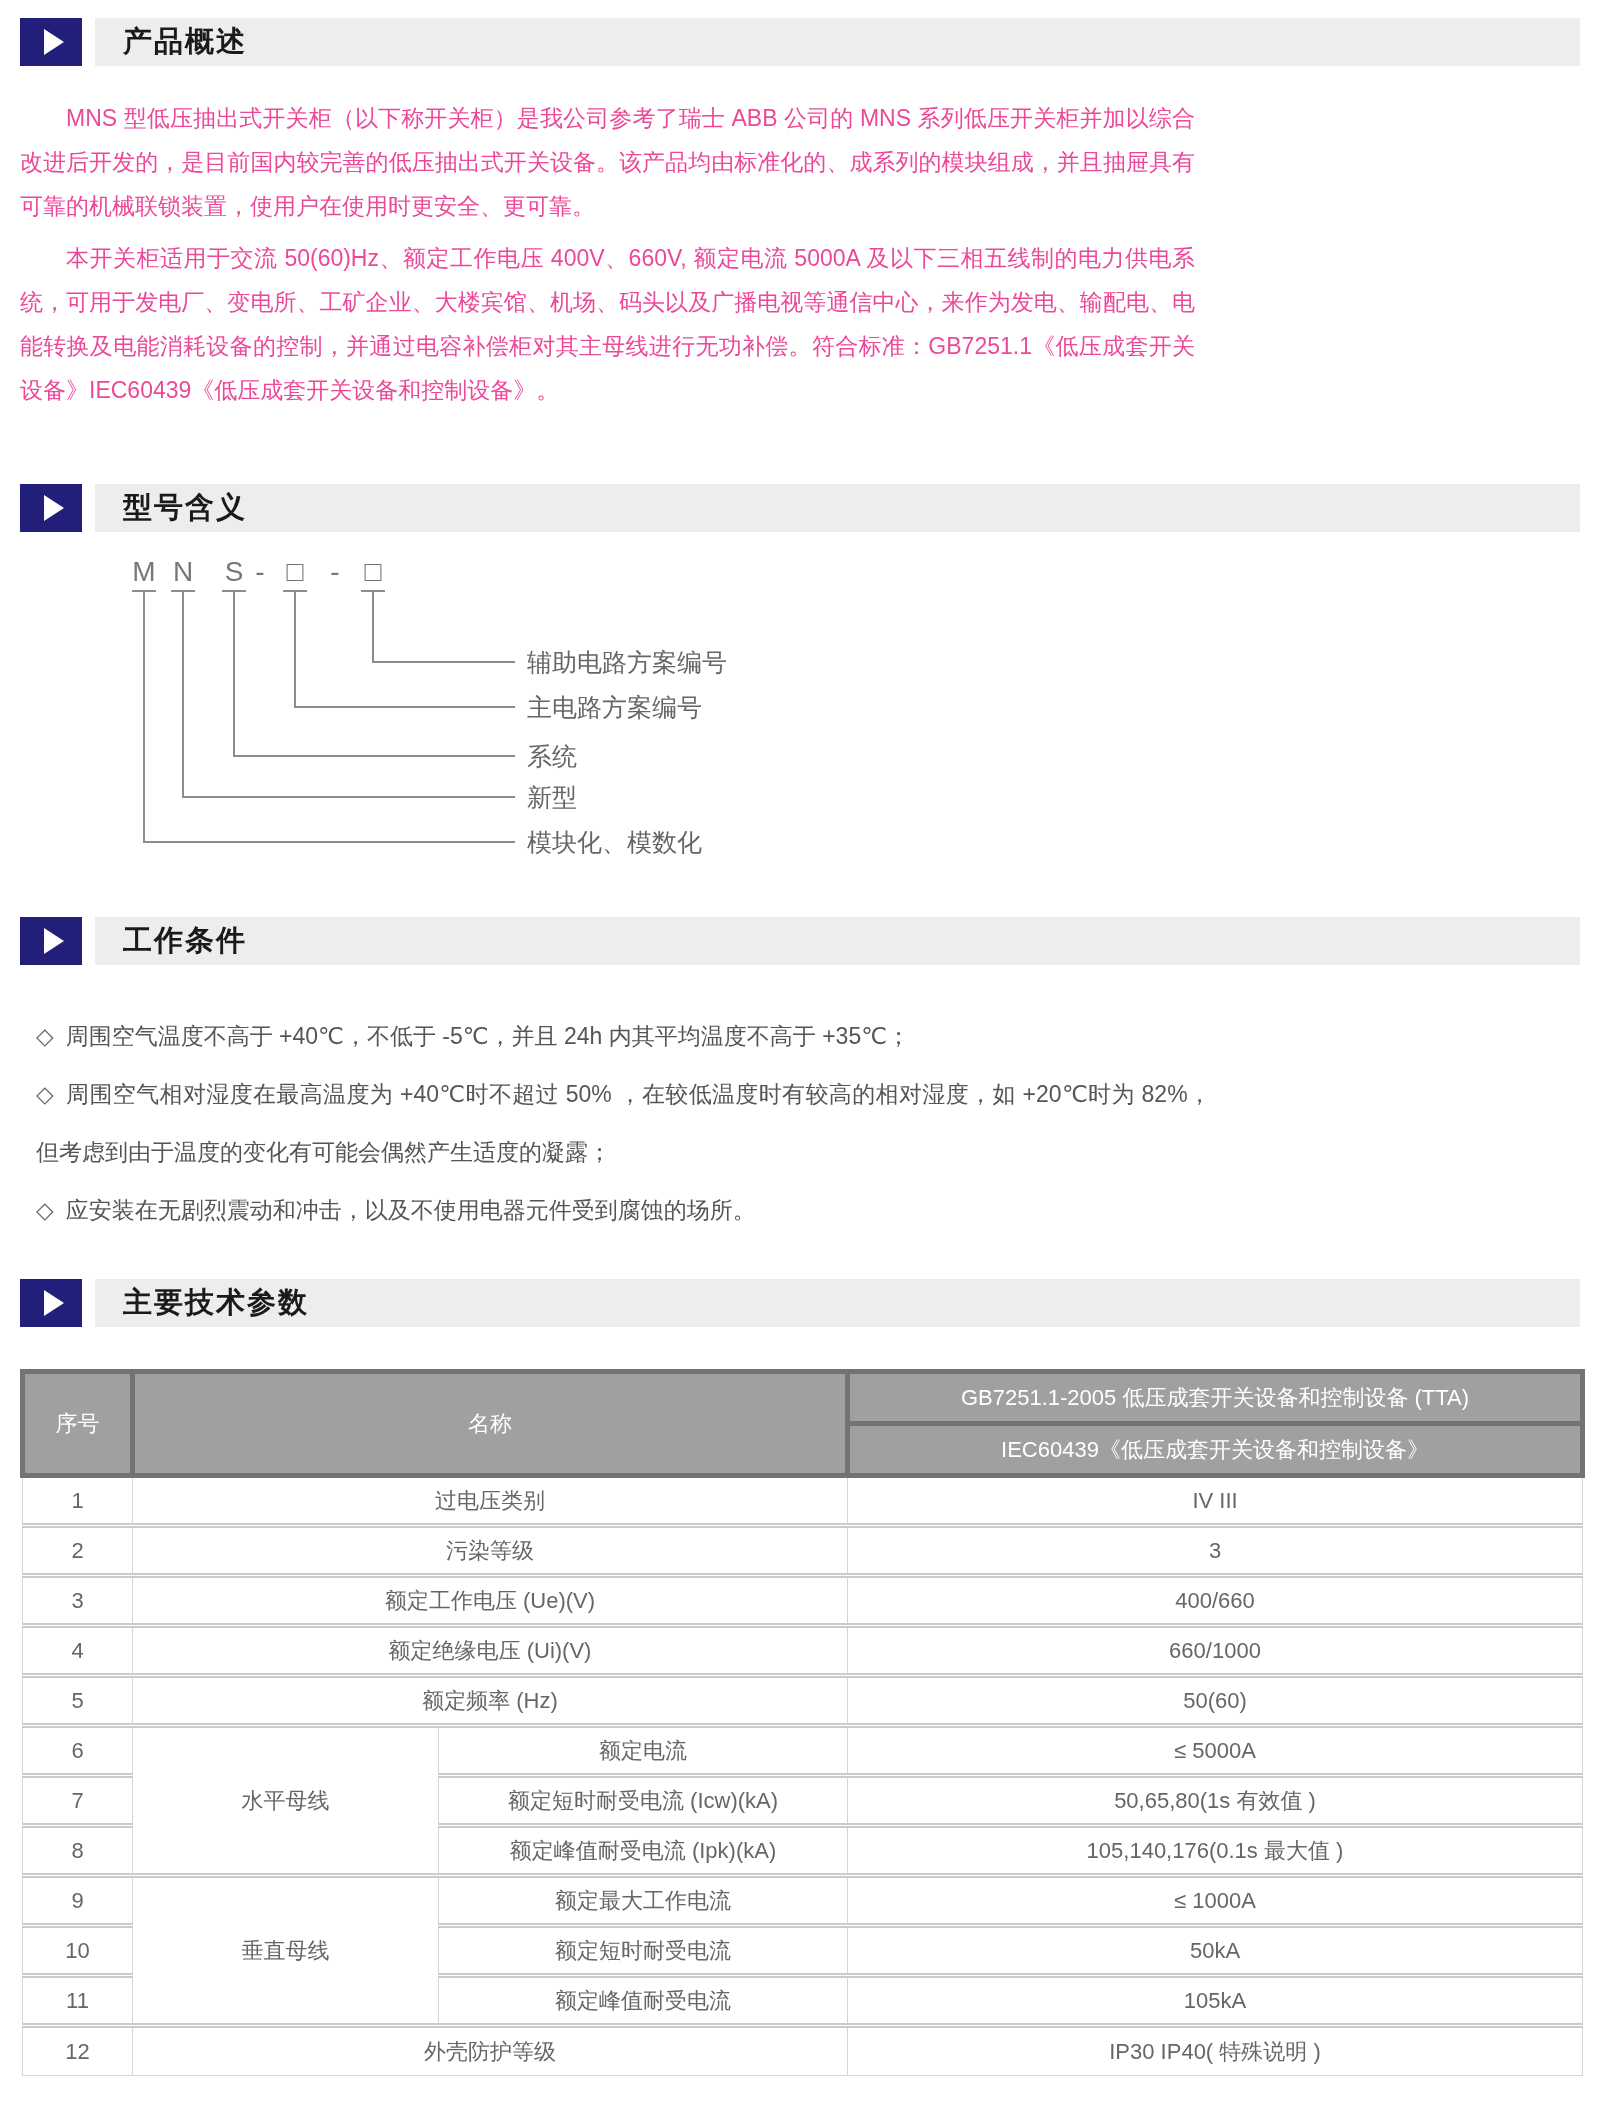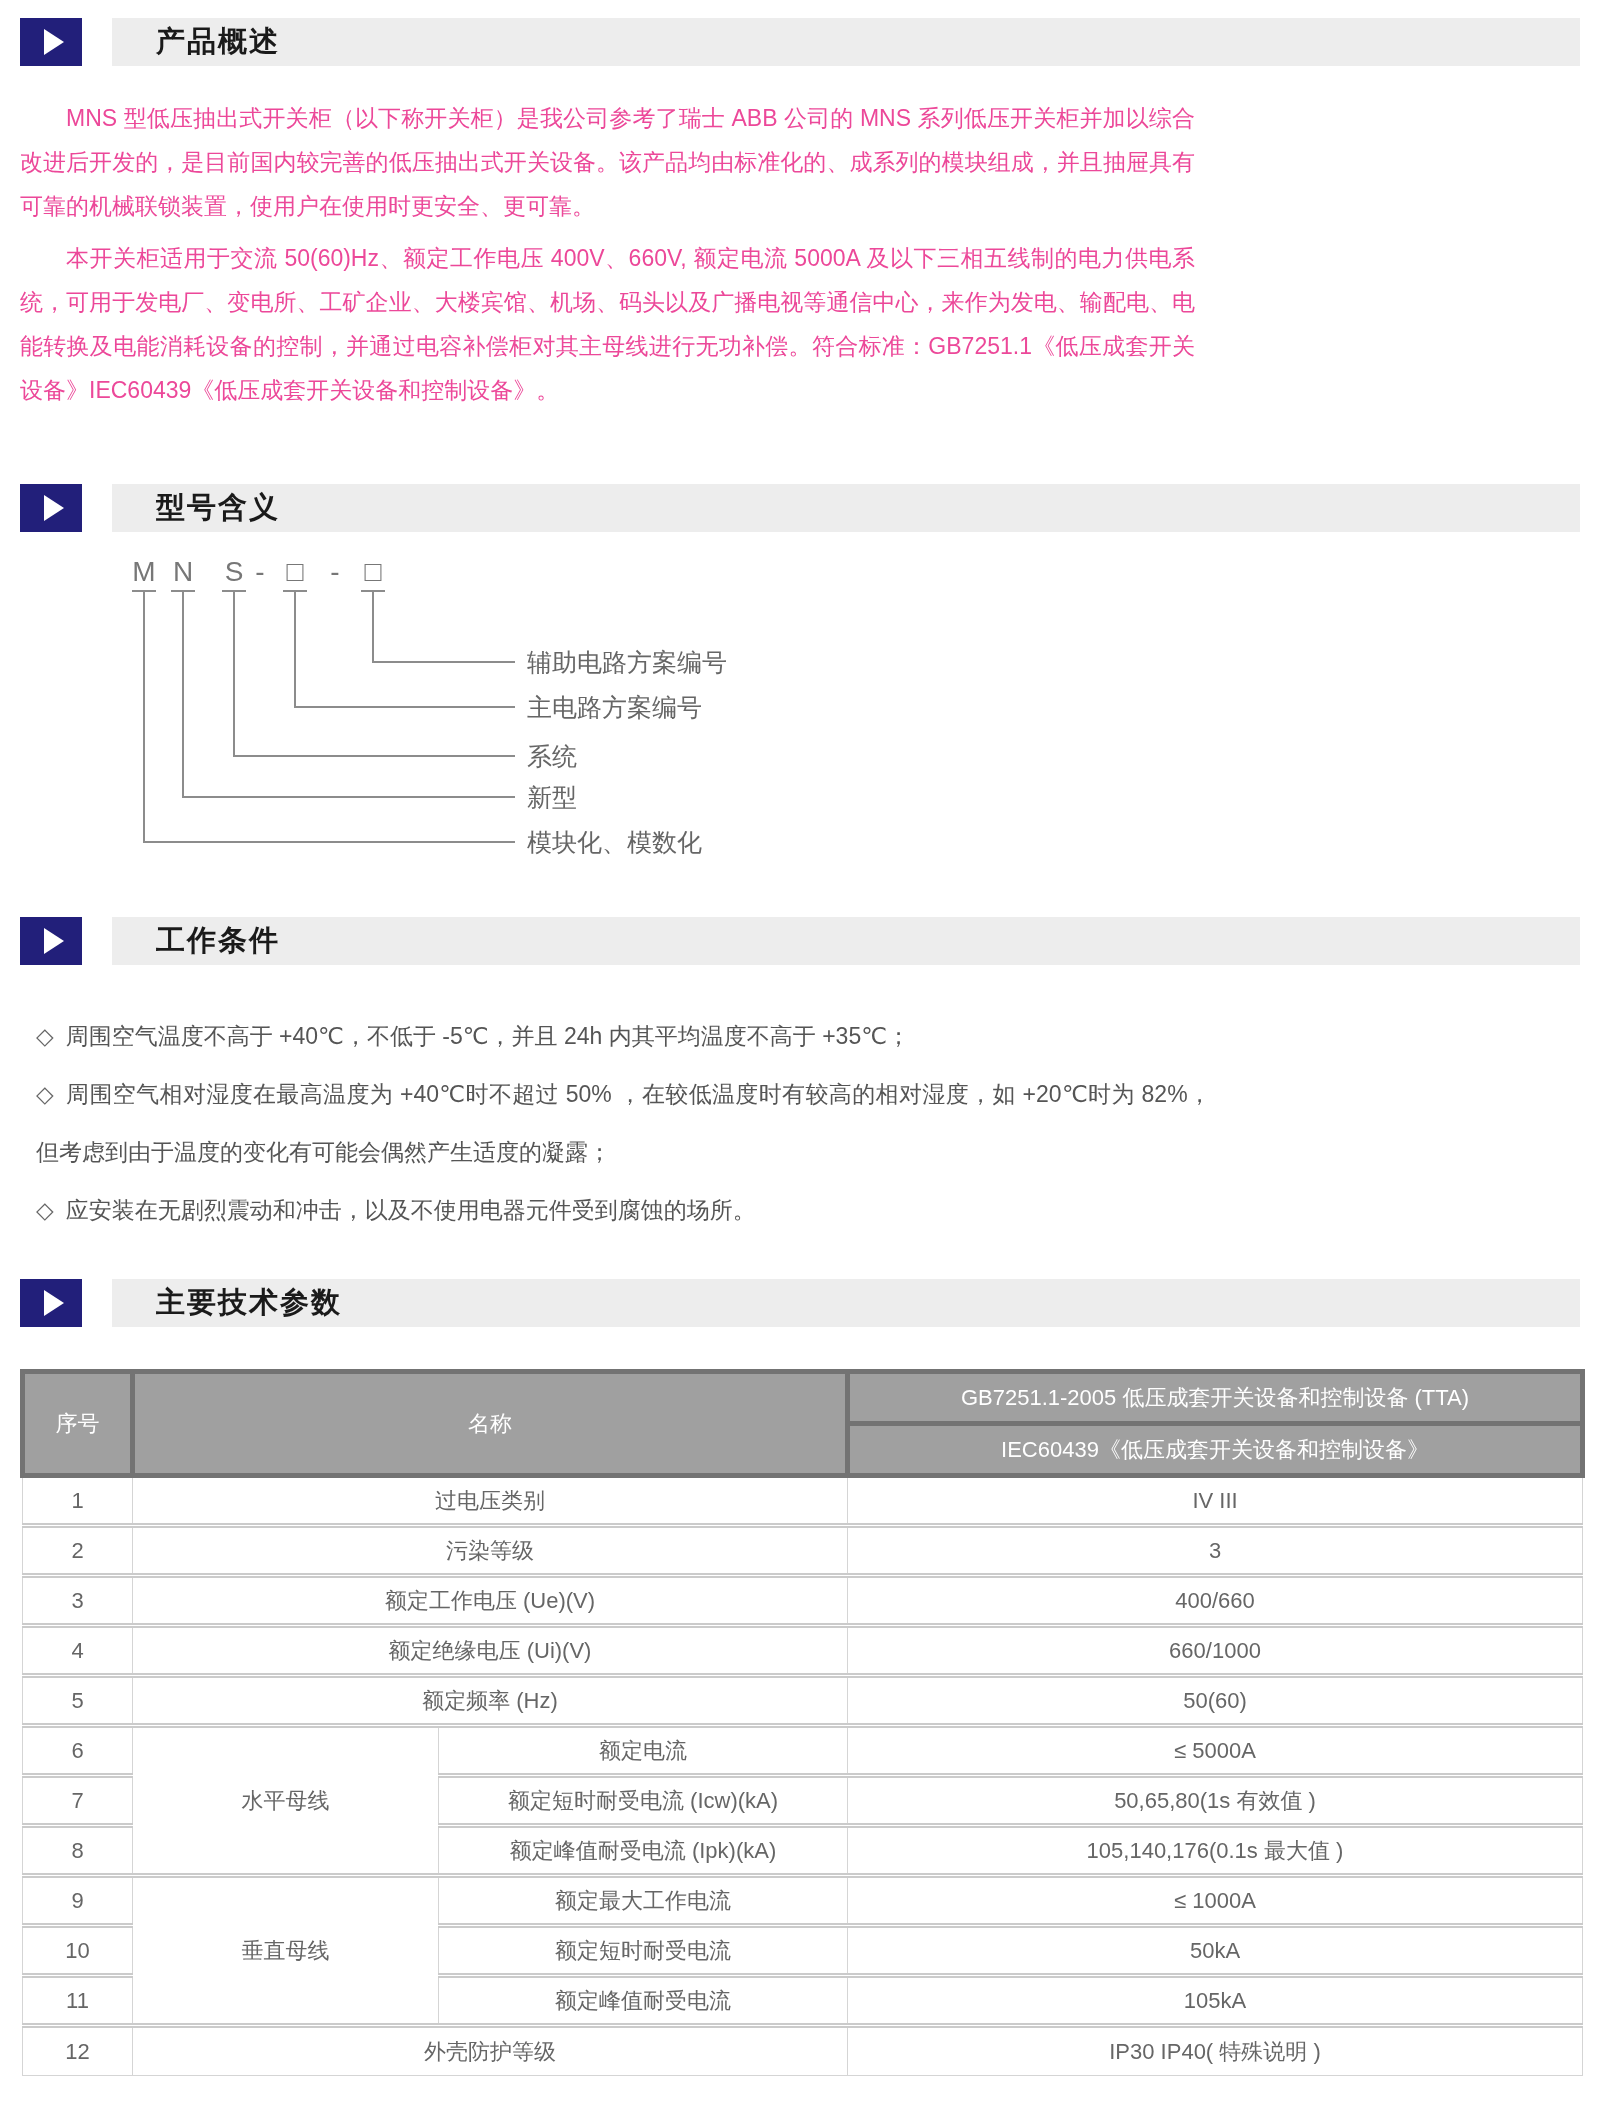--- a/index.html
+++ b/index.html
@@ -17,22 +17,22 @@
     width:62px; height:48px; background:#221f7a; flex:0 0 62px;
     display:flex; align-items:center; justify-content:center;
   }
   .sec-arrow {
     width:0; height:0; margin-left:6px;
     border-left:20px solid #ffffff;
     border-top:13px solid transparent;
     border-bottom:13px solid transparent;
   }
   .sec-title-bar {
-    flex:1; margin-left:30px; background:#ededed;
-    display:flex; align-items:center; padding-left:44px;
+    flex:1; margin-left:13px; background:#ededed;
+    display:flex; align-items:center; padding-left:28px;
   }
   .sec-title { font-size:29px; font-weight:700; color:#1a1a1a; letter-spacing:2px; }
 
   
   .overview-text { margin-top:30px; width:1175px; }
   .overview-text p {
     font-size:23px; line-height:44px; color:#ec4899;
     text-indent:2em; text-align:justify; margin-bottom:8px;
   }
   .overview-text p:last-child { margin-bottom:0; }

